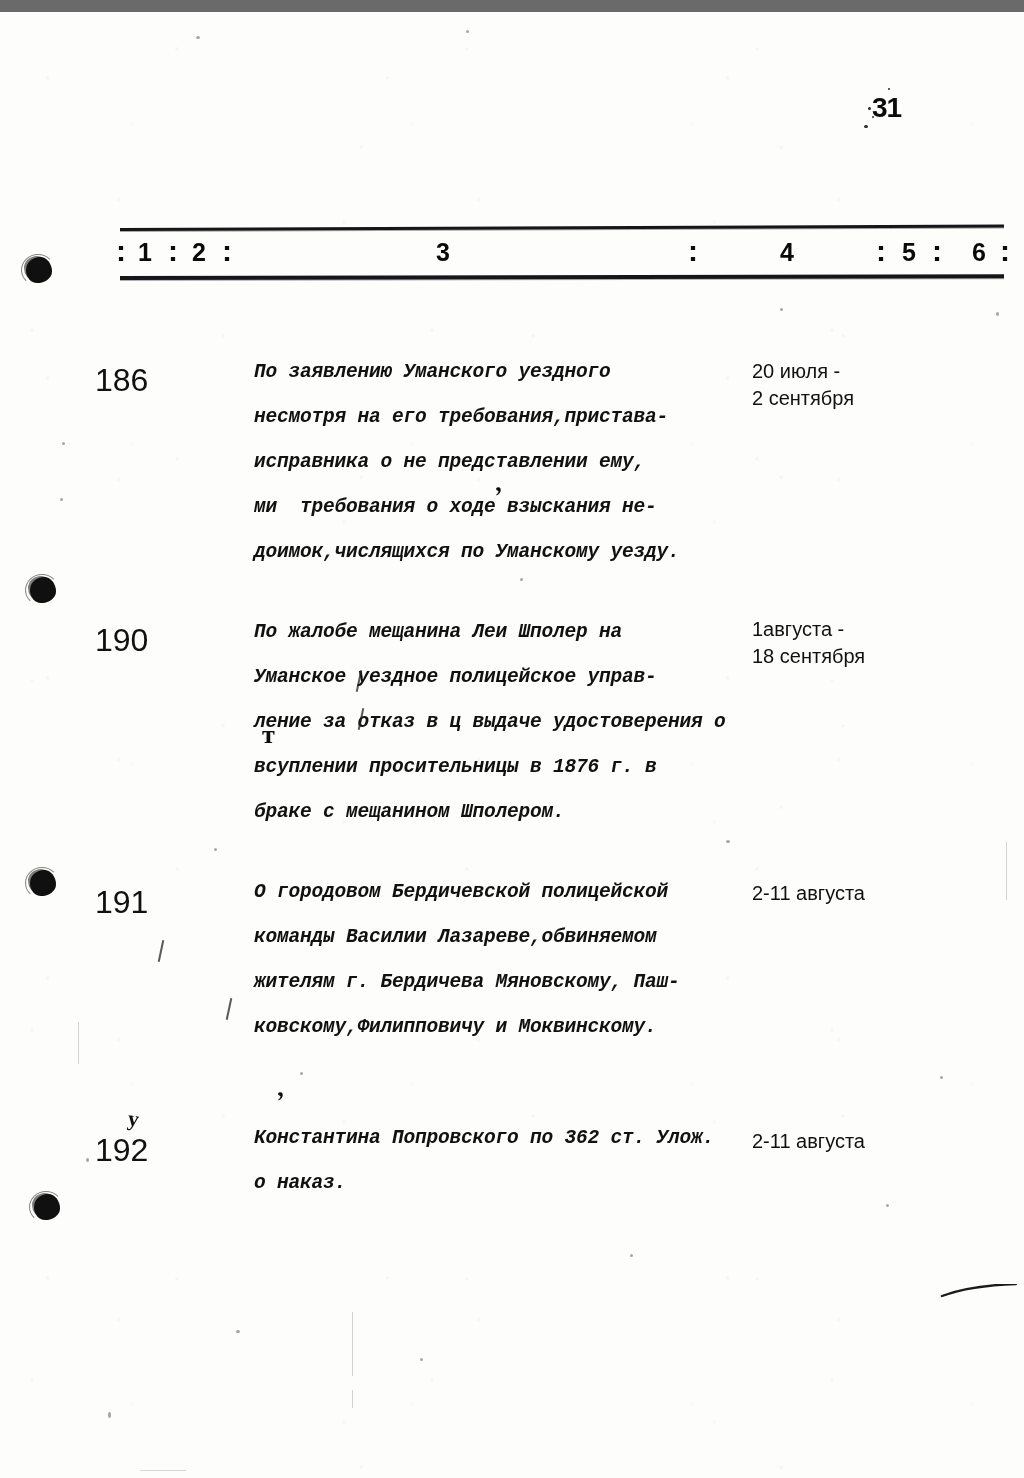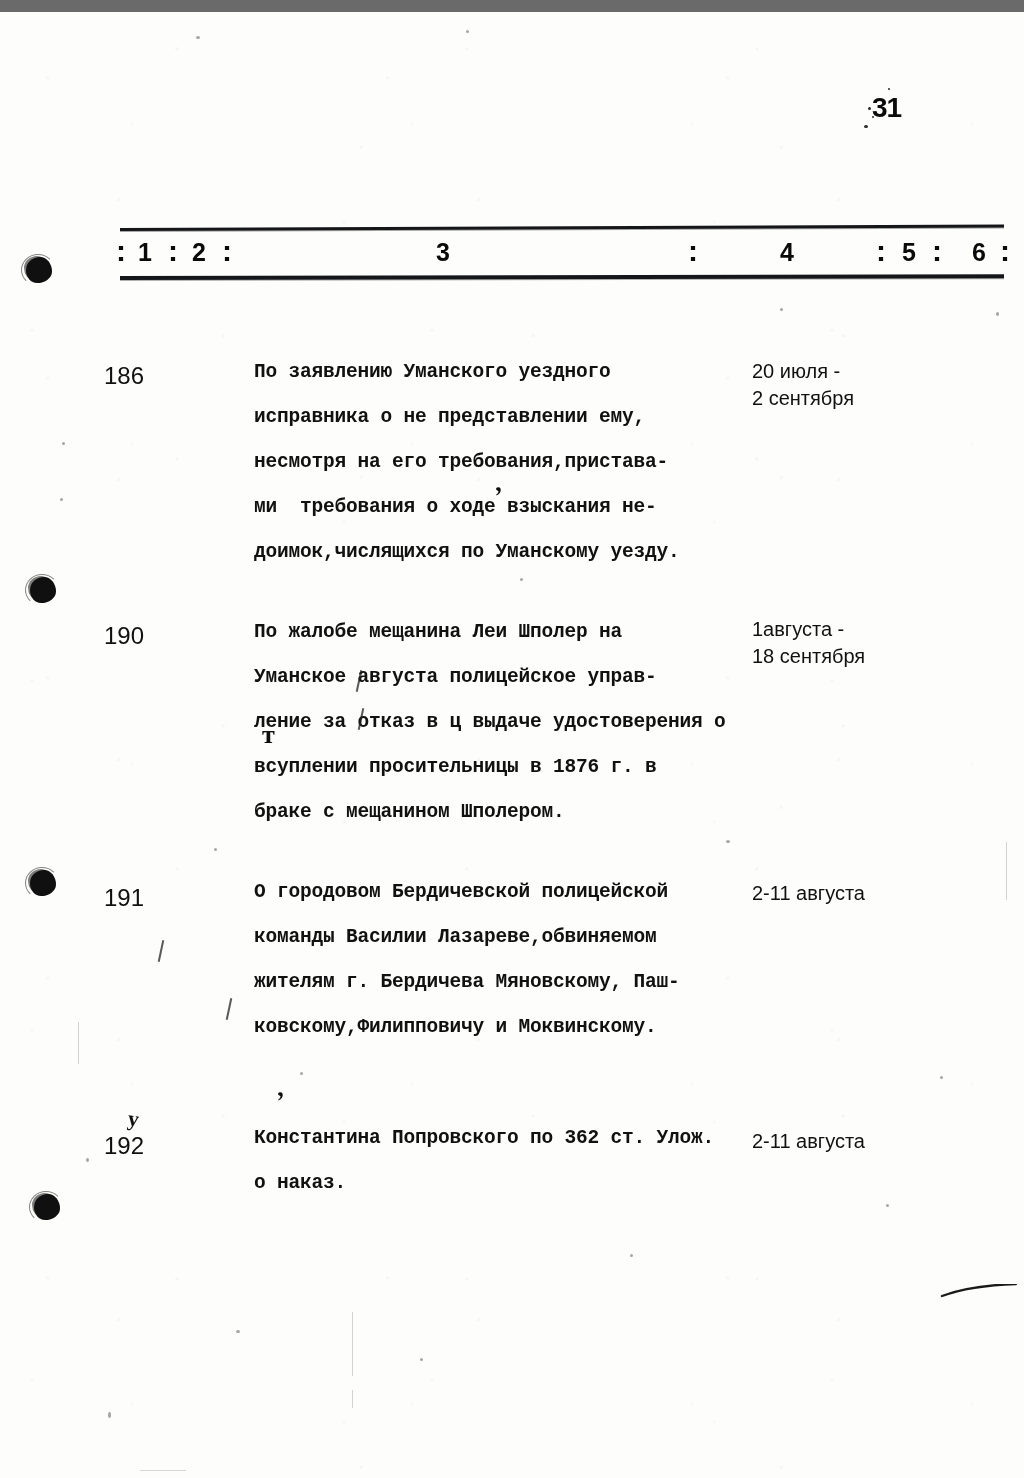--- a/index.html
+++ b/index.html
@@ -96,30 +96,31 @@
   }
 
   
   .row {
     position: absolute;
     left: 0;
     width: 1024px;
   }
   .row-num {
     position: absolute;
-    left: 104px;
-    font-family: "Liberation Sans", sans-serif;
-    font-size: 24px;
+    left: 95px;
+    font-family: "Liberation Sans", sans-serif;
+    font-size: 32px;
     letter-spacing: 0px;
     color: #111;
   }
   .row-body {
     position: absolute;
     left: 254px;
     width: 500px;
+    font-style: italic;
   }
   .row-body .ln {
     display: block;
     font-size: 19.5px;
     line-height: 45px;
     white-space: pre;
     font-weight: 700;
     letter-spacing: -0.2px;
     color: #111;
   }
@@ -258,38 +259,38 @@
     <span class="col-head" style="left:782px;">5</span>
     <span class="col-sep" style="left:812px;">:</span>
     <span class="col-head" style="left:852px;">6</span>
     <span class="col-sep" style="left:880px;">:</span>
   </div>
 
   <div class="row" style="top:338px;">
     <div class="row-num" style="top:12px;">186</div>
     <div class="row-body">
       <span class="ln first">По заявлению Уманского уездного</span>
+      <span class="ln wide">несмотря на его требования,пристава-</span>
       <span class="ln">исправника о не представлении ему,</span>
-      <span class="ln wide">несмотря на его требования,пристава-</span>
       <span class="ln wide">ми  требования о ходе взыскания не-</span>
       <span class="ln wide">доимок,числящихся по Уманскому уезду.</span>
     </div>
     <div class="row-date" style="top:8px;">
       <span class="dl">20 июля -</span>
       <span class="dl">2 сентября</span>
     </div>
 
     <span class="hand hand-comma" style="left:494px; top:120px;">,</span>
   </div>
 
   <div class="row" style="top:598px;">
     <div class="row-num" style="top:12px;">190</div>
     <div class="row-body">
       <span class="ln first">По жалобе мещанина Леи Шполер на</span>
-      <span class="ln">Уманское августа полицейское управ-</span>
+      <span class="ln">Уманское уездное полицейское управ-</span>
       <span class="ln wide">ление за отказ в ц выдаче удостоверения о</span>
       <span class="ln wide">всуплении просительницы в 1876 г. в</span>
       <span class="ln">браке с мещанином Шполером.</span>
     </div>
     <div class="row-date" style="top:6px;">
       <span class="dl">1августа -</span>
       <span class="dl">18 сентября</span>
     </div>
 
     <span class="hand hand-t" style="left:262px; top:112px;">т</span>

